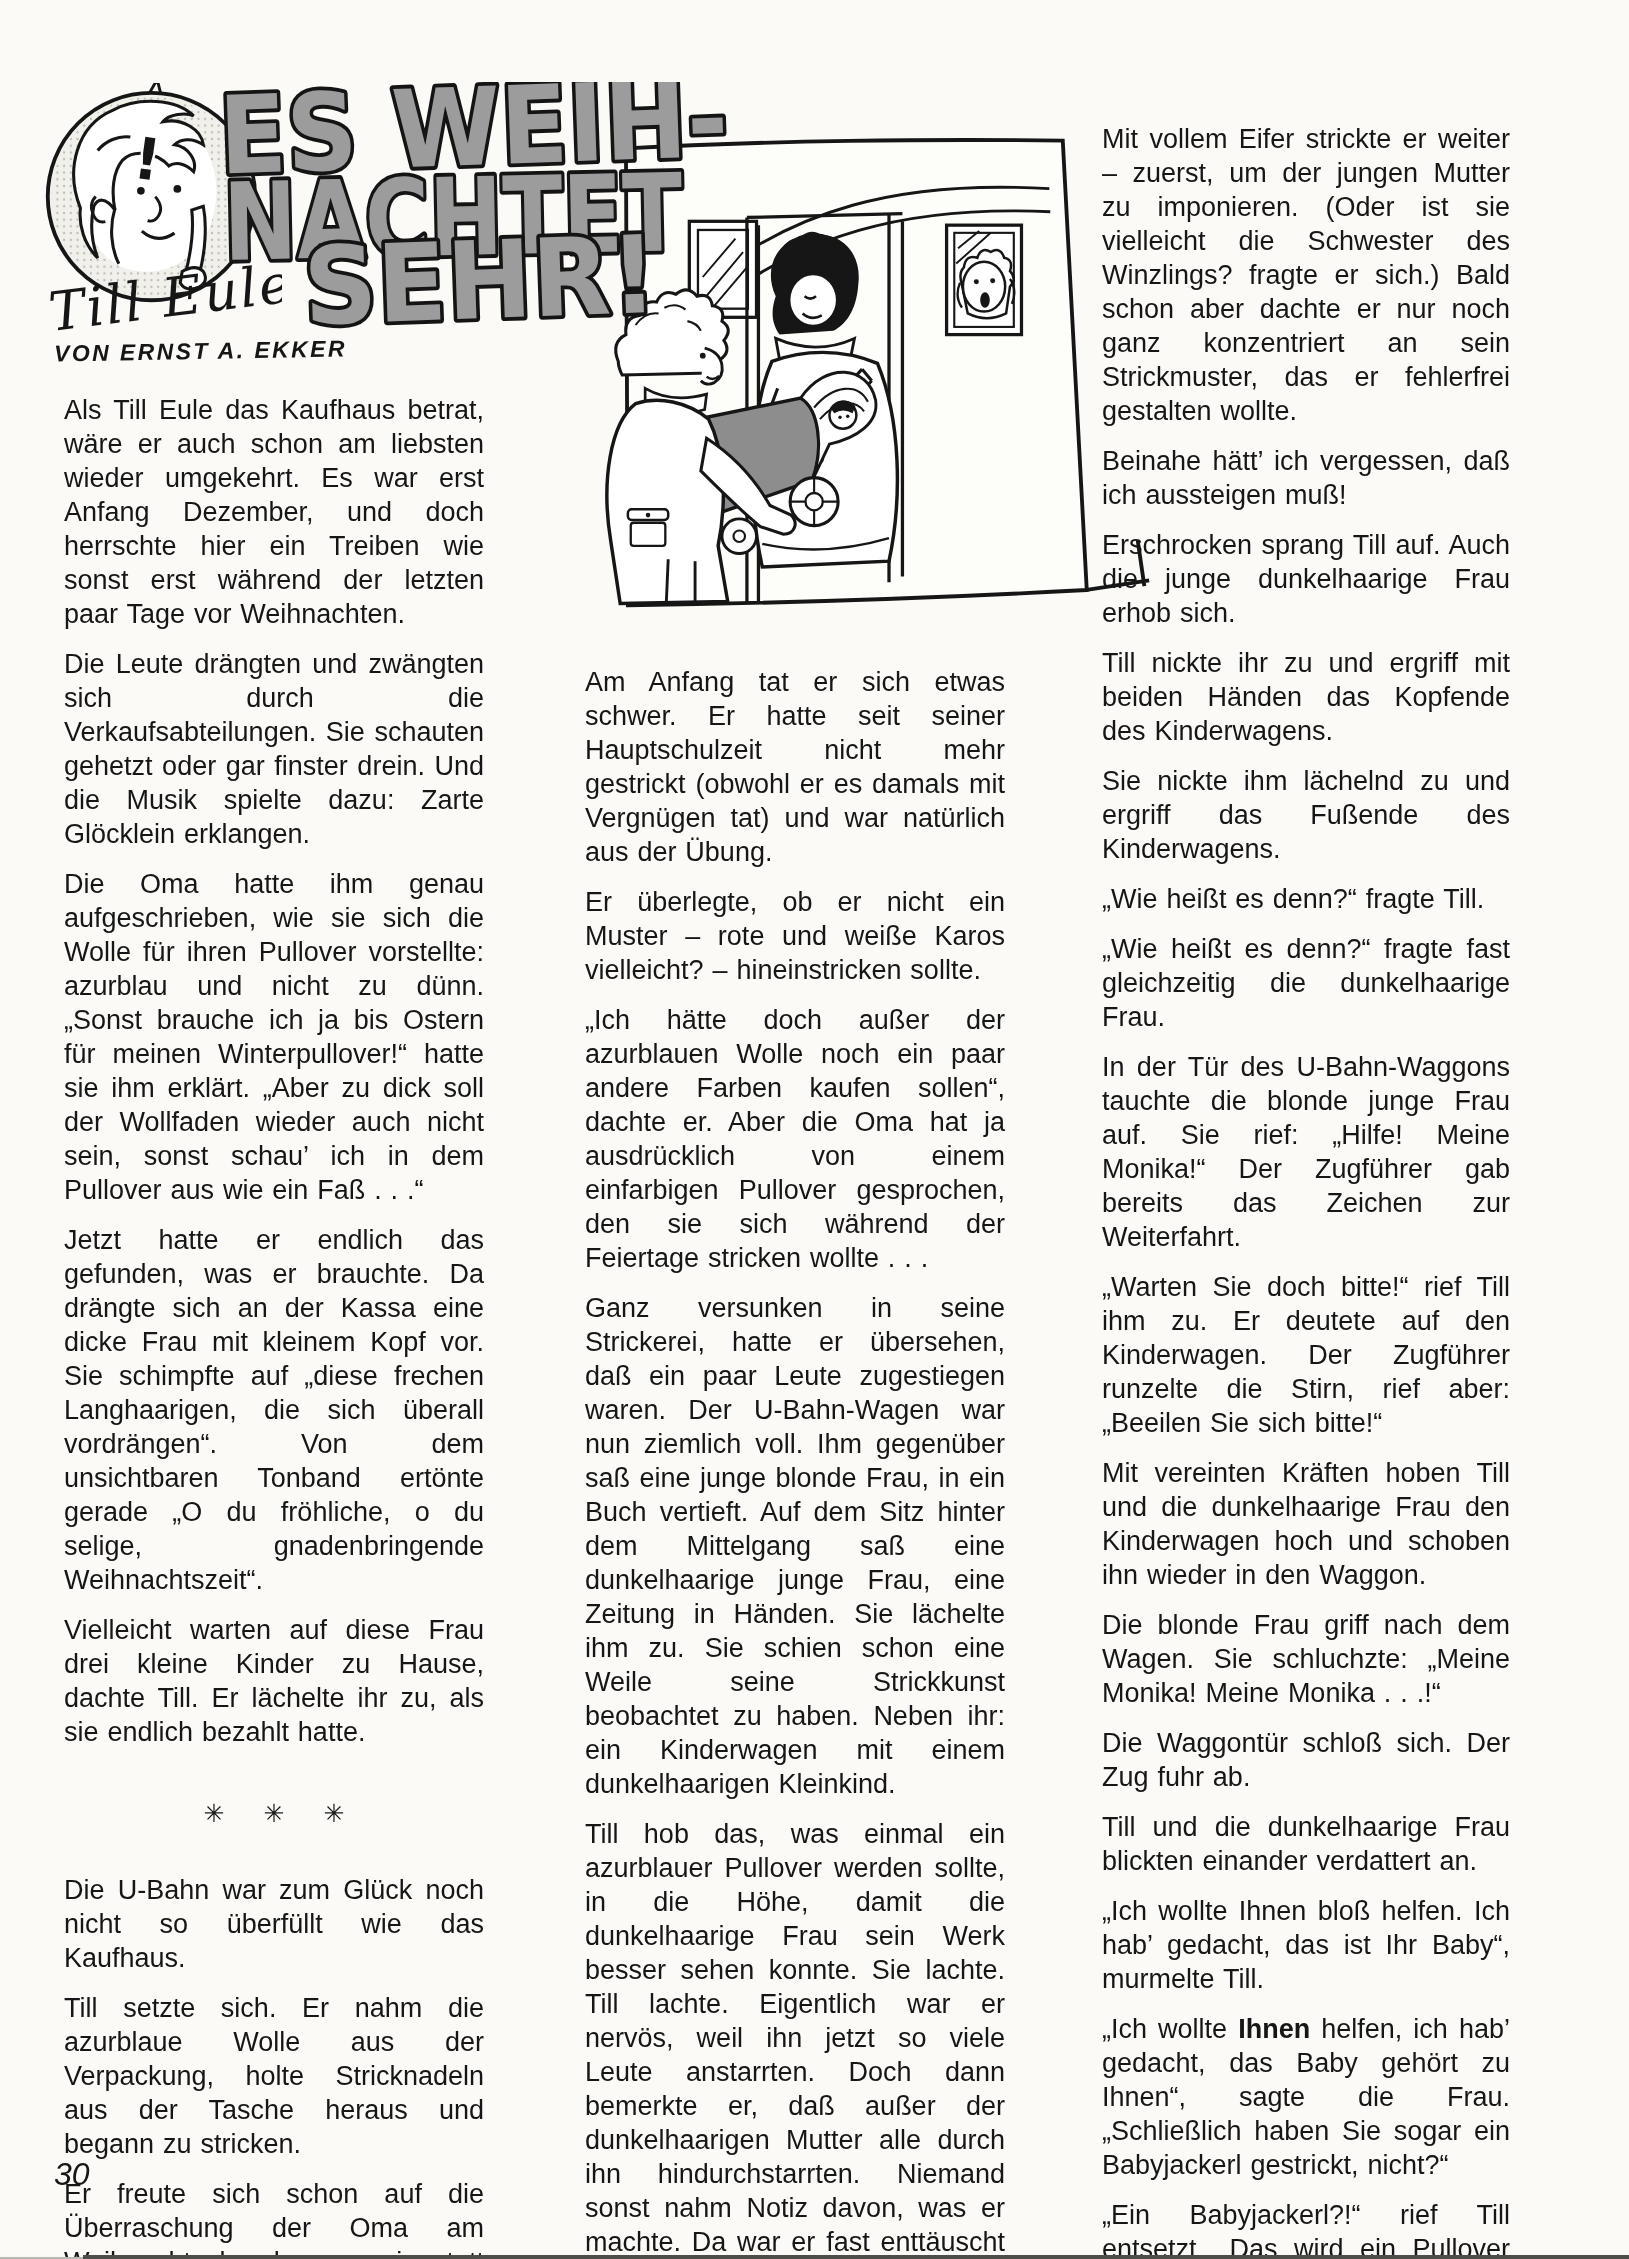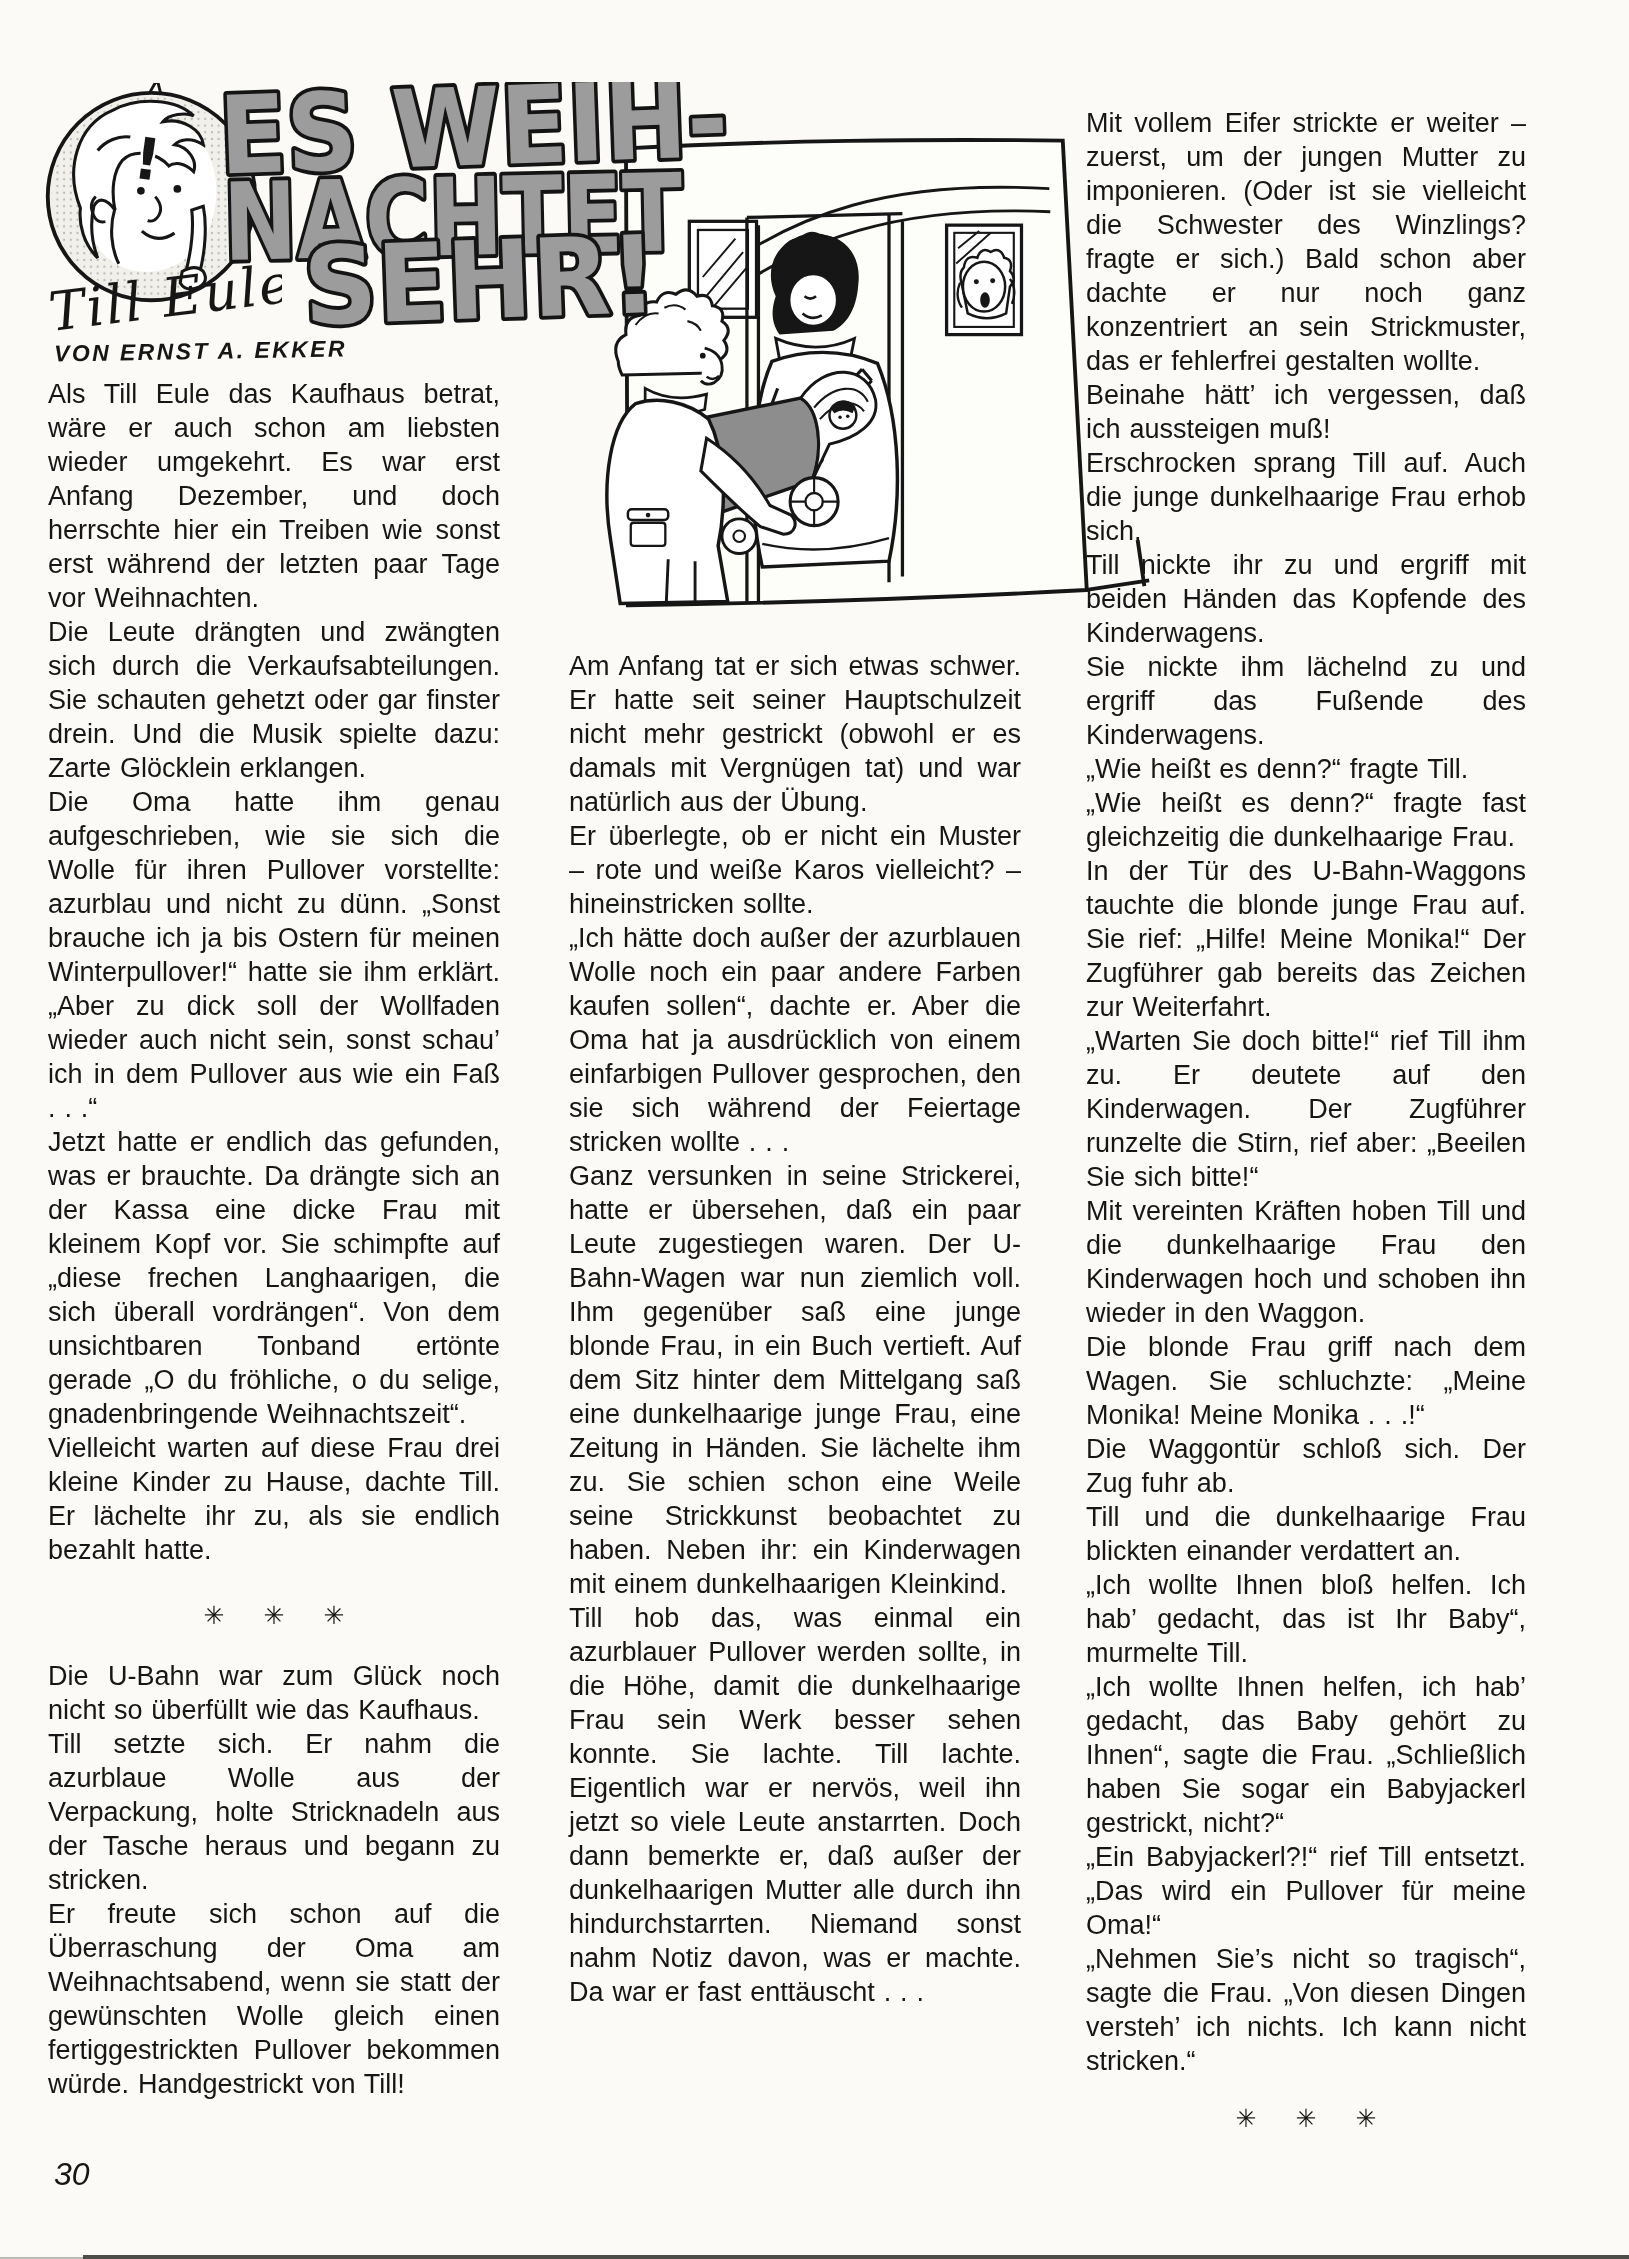--- a/index.html
+++ b/index.html
@@ -2,39 +2,39 @@
 <html lang="de"><head>
 <meta charset="utf-8">
 <style>
   html,body{margin:0;padding:0;background:#e6e6e2;}
   .page{
     position:relative;width:1629px;height:2260px;margin:0 auto;
     background:#fbfaf6;overflow:hidden;color:#161616;
     font-family:"Liberation Sans",sans-serif;
   }
   .col{position:absolute;text-align:justify;font-size:27px;line-height:34px;word-spacing:1.4px;hyphens:auto;}
-  .col p{margin:0;}
+  .col p{margin:16px;}
   .sep{display:block;text-align:center;font-size:25px;letter-spacing:15.4px;text-indent:15.4px;}
   .sep.col1sep{padding:31px 0 27px;}
   .sep.col3sep{padding:23px 0 0;}
   .pagenum{position:absolute;left:54px;top:2156px;font-size:32px;font-style:italic;}
   .byline{
     position:absolute;left:54px;top:338px;font-size:23px;font-style:italic;
     font-weight:600;letter-spacing:2.4px;transform:rotate(-1deg);white-space:nowrap;
   }
   .logo-svg{position:absolute;left:42px;top:83px;width:240px;height:279px;}
   .title-svg{position:absolute;left:207px;top:82px;width:557px;height:279px;z-index:5;}
   .illu-svg{position:absolute;left:572px;top:133px;width:586px;height:480px;}
   .title-line{
     font-family:"DejaVu Sans",sans-serif;font-weight:bold;
     fill:#9c9c9c;stroke:#141414;stroke-width:8;paint-order:stroke fill;stroke-linejoin:round;
   }
   .scan-edge{position:absolute;left:83px;bottom:0;width:1547px;height:4.8px;background:#4d4d4a;}
   .scan-edge2{position:absolute;left:0;bottom:0;width:83px;height:2.9px;background:#b9b9b4;}
-  strong{font-weight:normal;}
+  strong{font-weight:bold;}
 </style>
 </head>
 <body>
 
 <div class="page">
 
   <svg class="logo-svg" viewBox="0 0 250 290">
     <defs>
       <pattern id="dots" width="7" height="7" patternUnits="userSpaceOnUse">
         <circle cx="2" cy="2" r="1.2" fill="#8f8f8a"></circle>

